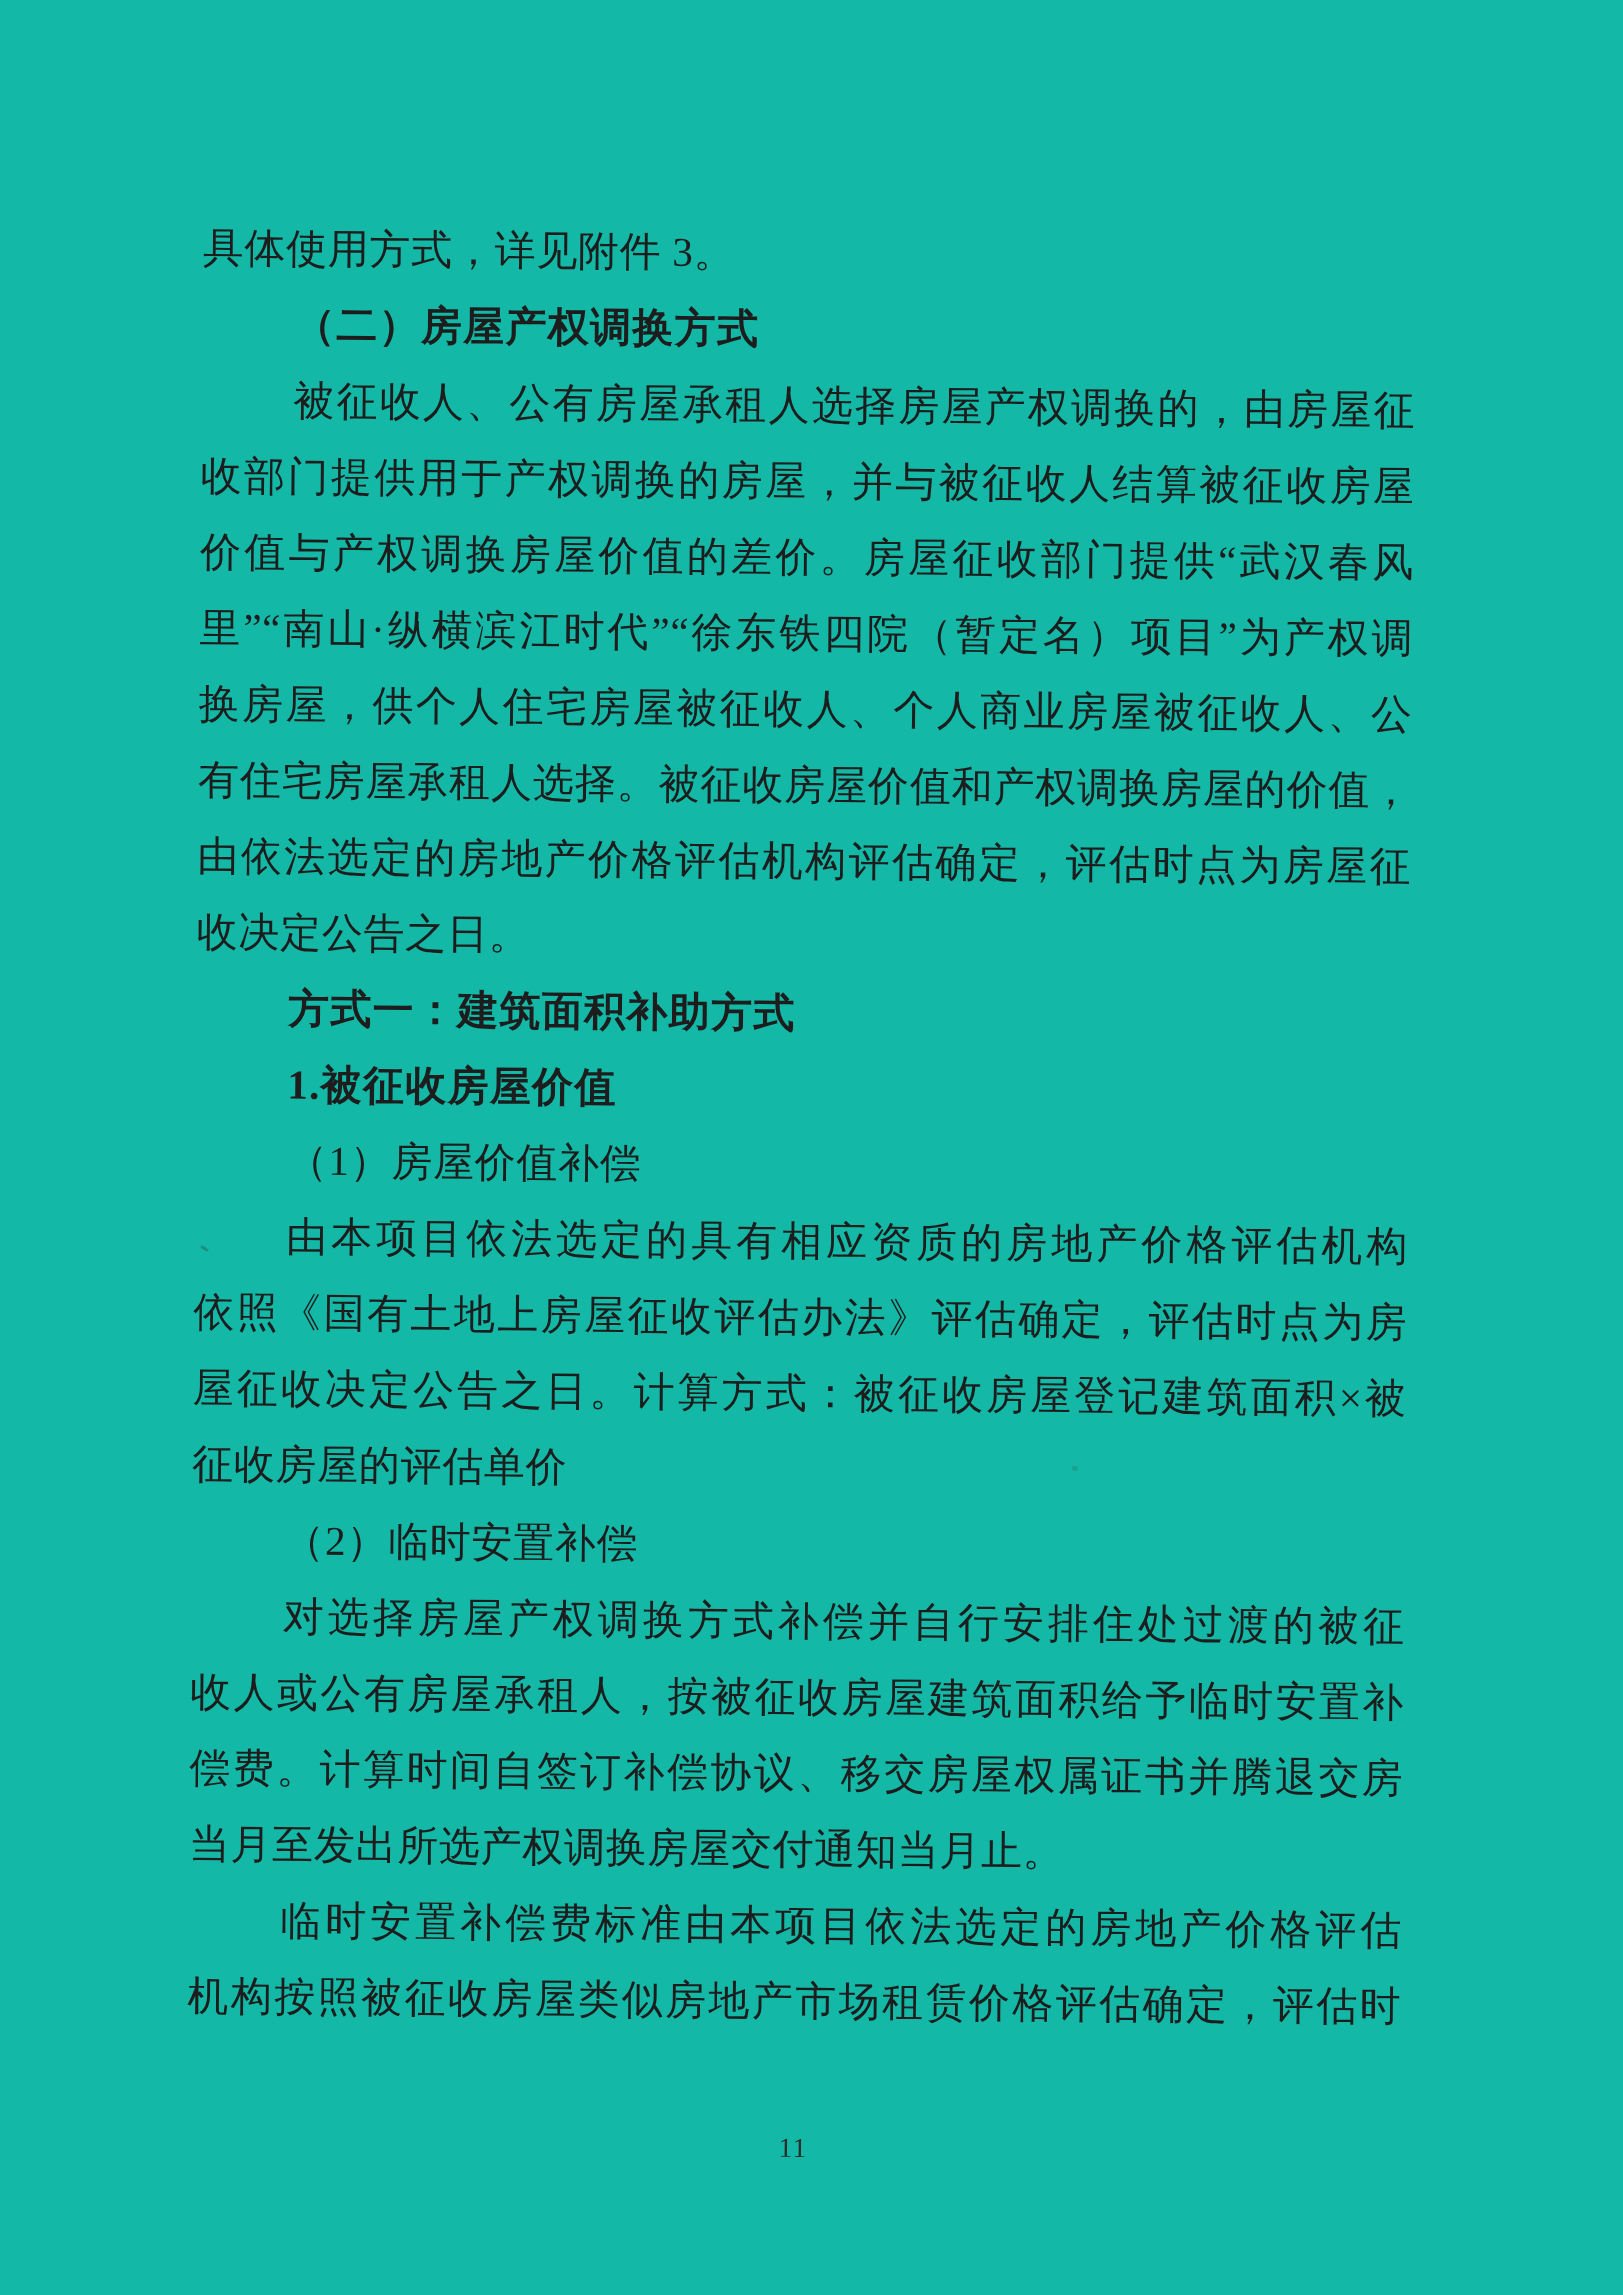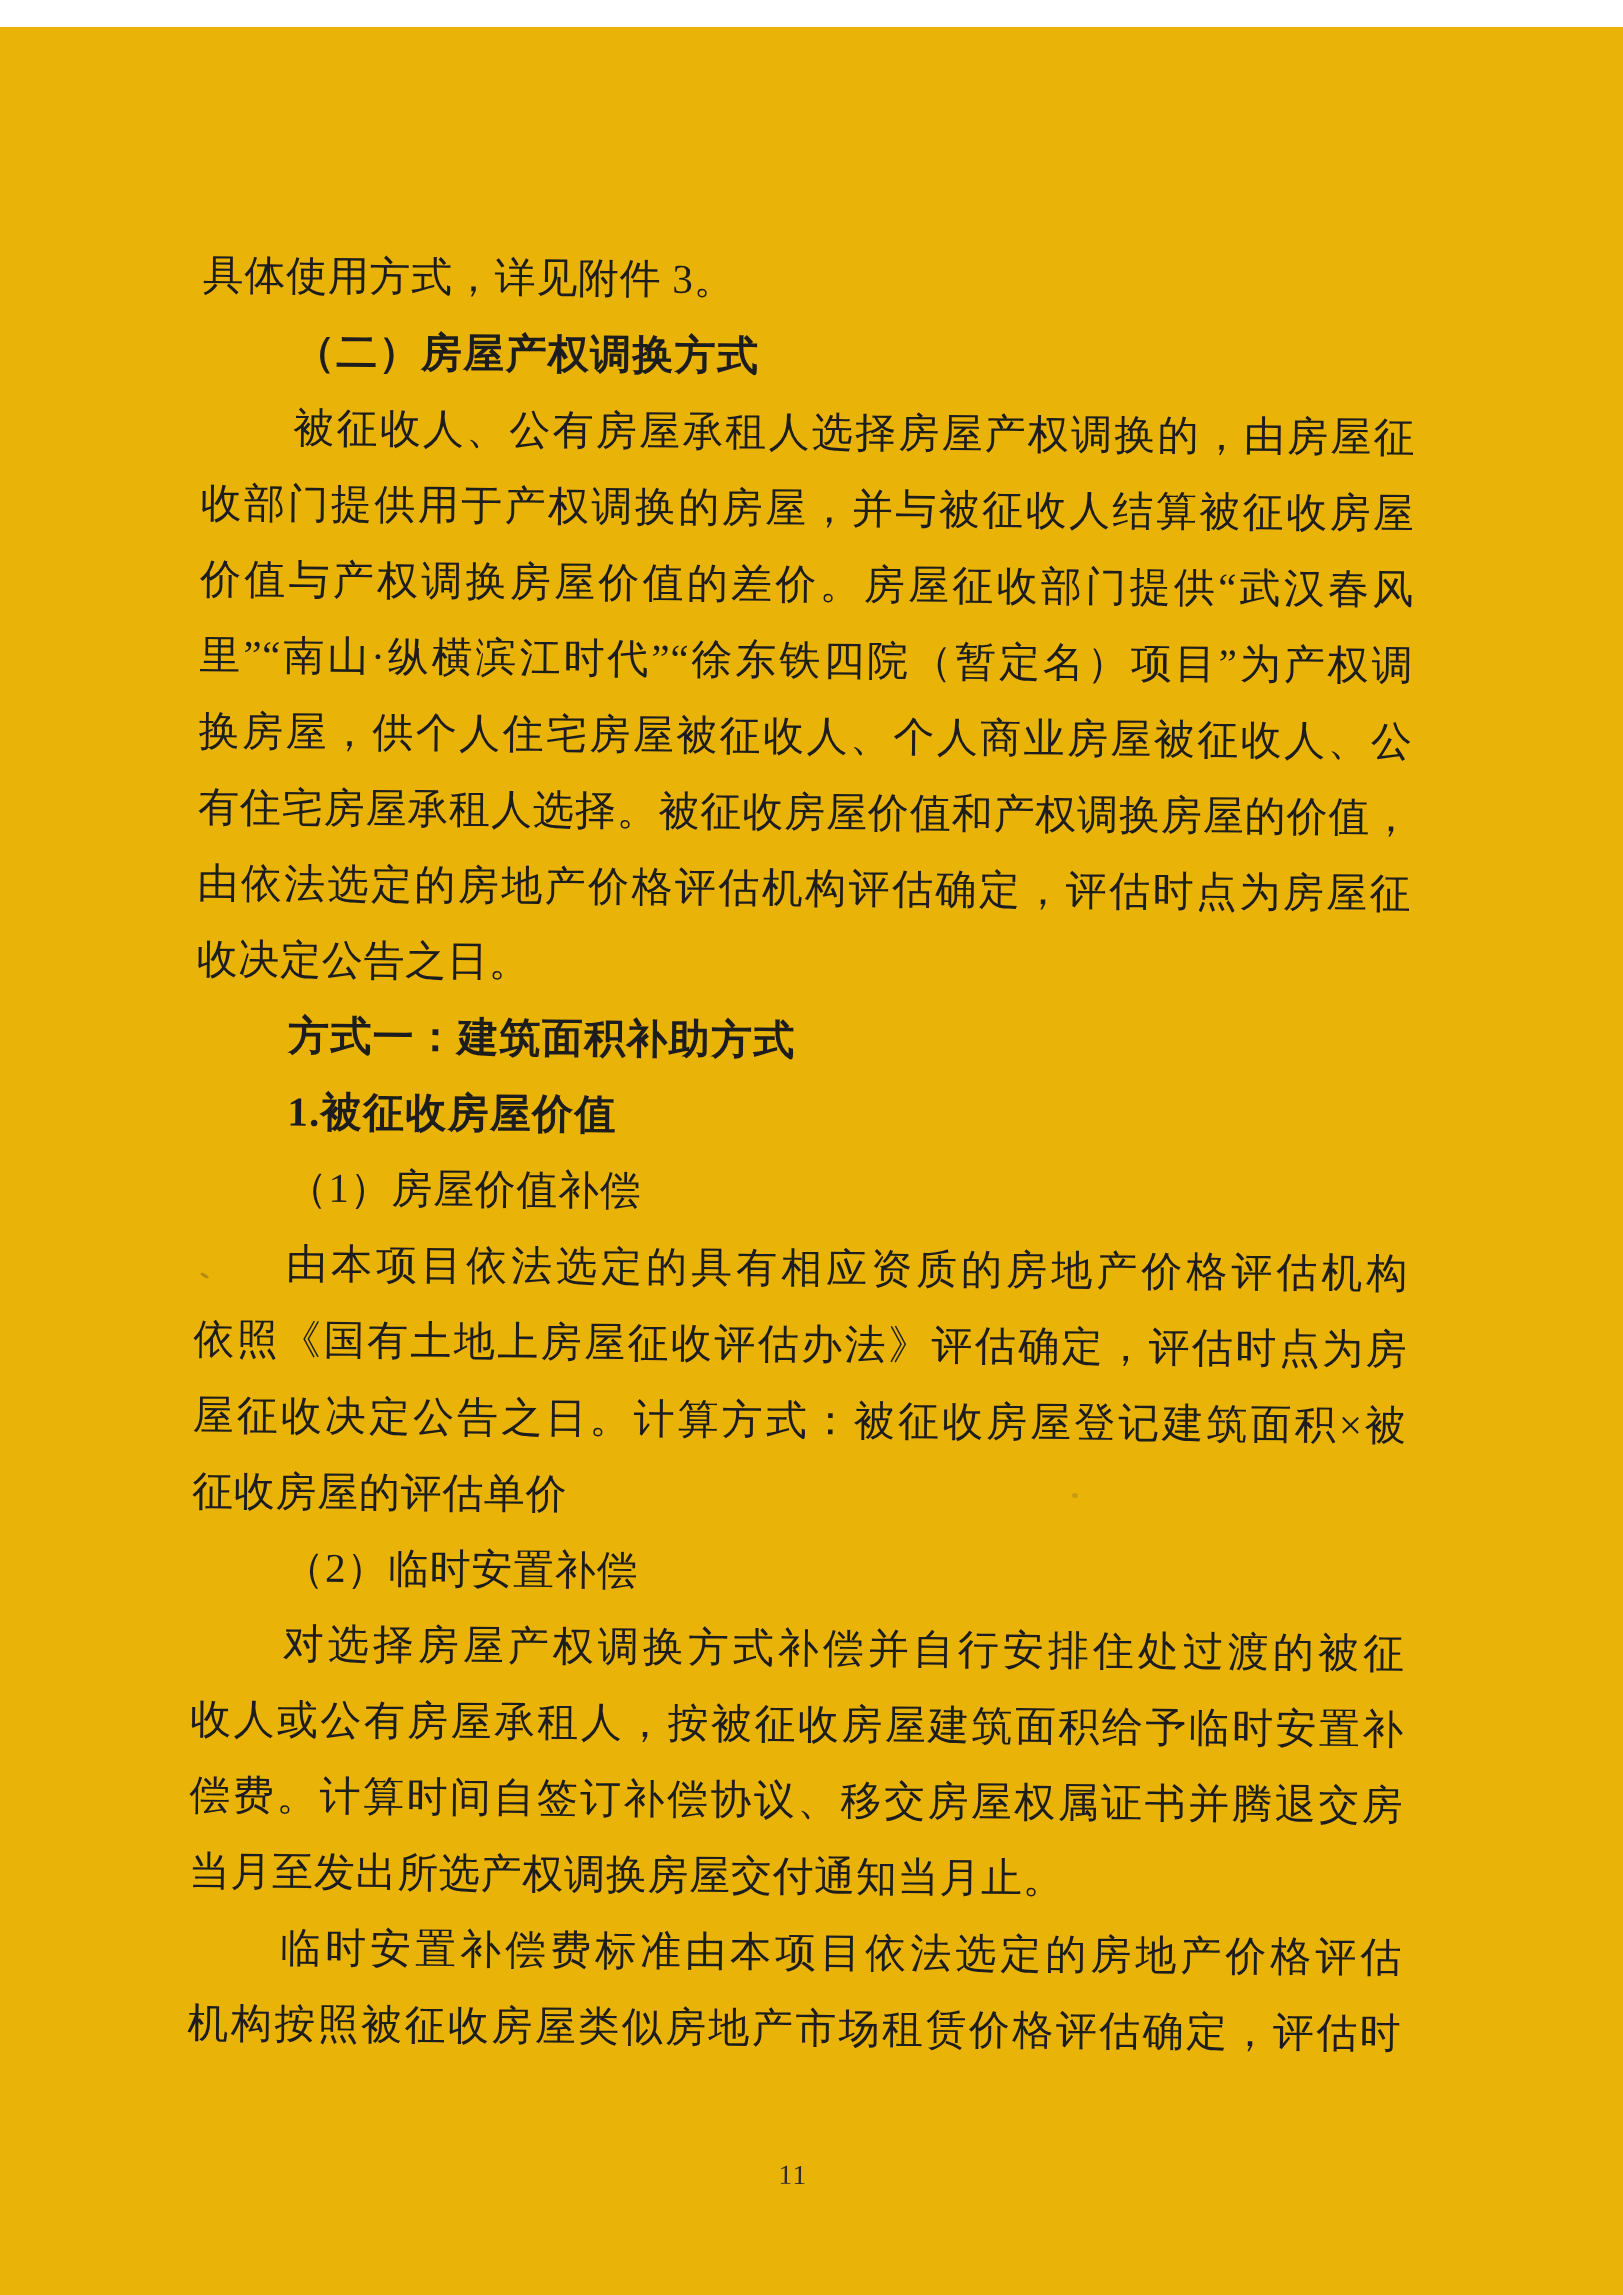--- a/index.html
+++ b/index.html
@@ -11,23 +11,22 @@
     position: relative;
     width: 1623px;
     height: 2295px;
     overflow: hidden;
     font-family: "Liberation Serif", "DejaVu Serif", serif;
     color: #1d1d1d;
   }
   .page {
     position: absolute;
     inset: 0;
-    background: #eab308;
+    background: #14b8a6;
     overflow: hidden;
-    margin-top: 27px;
   }
   
   .content {
     position: absolute;
     left: 203px;
     top: 215px;
     width: 1214px;
     transform: rotate(0.5deg);
     transform-origin: top center;
   }

